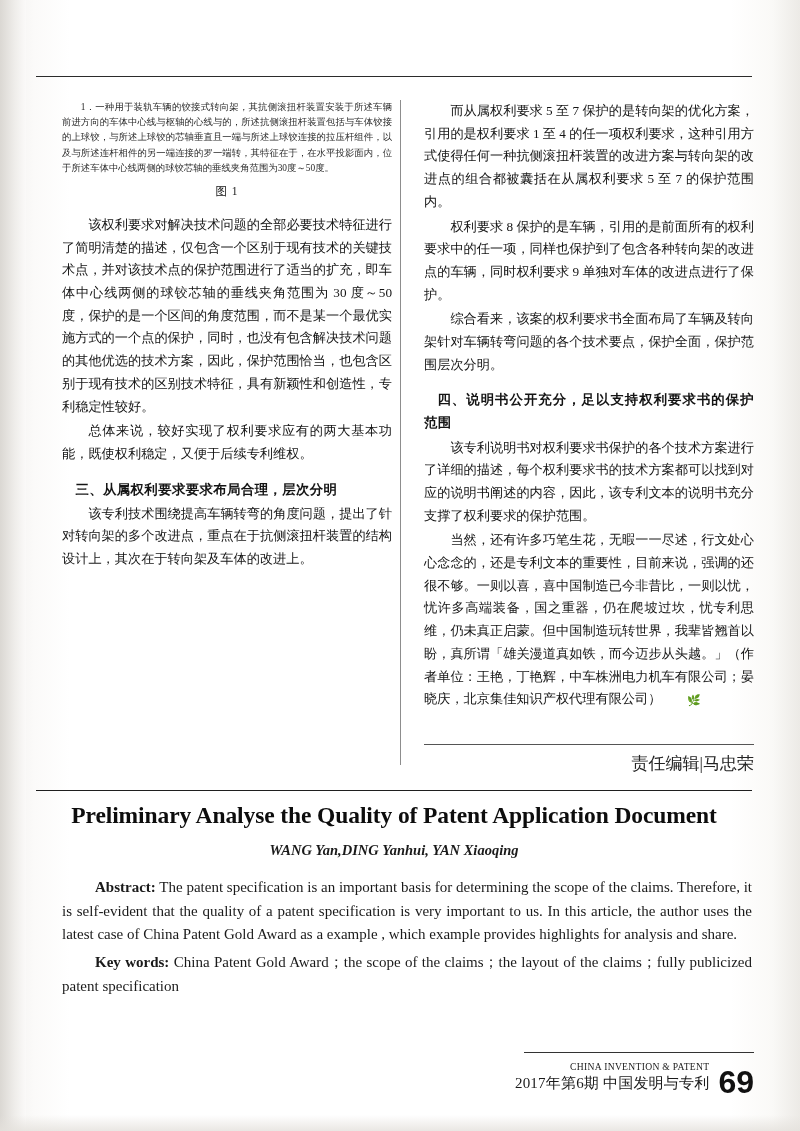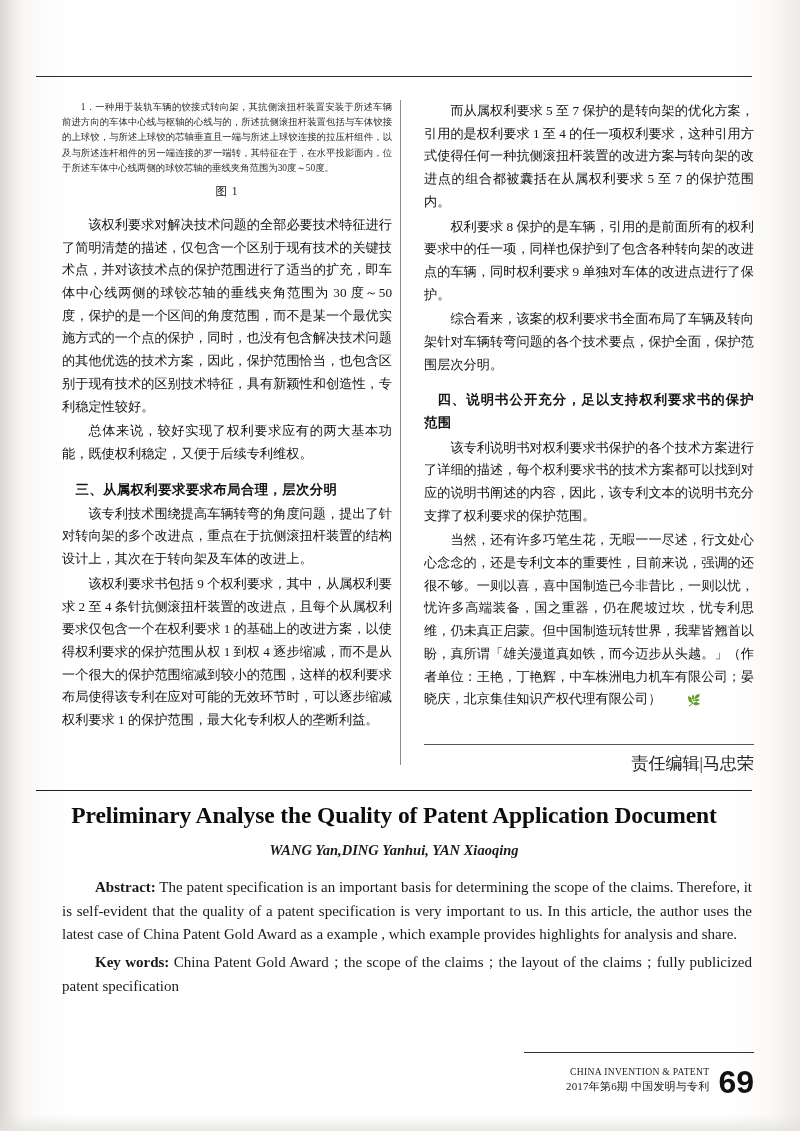--- a/index.html
+++ b/index.html
@@ -170,21 +170,21 @@
     text-align: right;
     line-height: 1.3;
     padding-bottom: 4px;
   }
   .footer-en {
     font-size: 9.6px;
     letter-spacing: .3px;
     color: #1a1a1a;
   }
   .footer-cn {
-    font-size: 11px;
+    font-size: 15px;
     letter-spacing: .2px;
     color: #1a1a1a;
   }
   .footer-pageno {
     font-size: 32px;
     font-weight: bold;
     line-height: .9;
     color: #111;
     font-family: "Liberation Sans", sans-serif;
   }
@@ -205,21 +205,20 @@
 
   <div class="col-divider"></div>
 
   <div class="col col-left">
     <p class="fig-caption-block">1．一种用于装轨车辆的铰接式转向架，其抗侧滚扭杆装置安装于所述车辆前进方向的车体中心线与枢轴的心线与的，所述抗侧滚扭杆装置包括与车体铰接的上球铰，与所述上球铰的芯轴垂直且一端与所述上球铰连接的拉压杆组件，以及与所述连杆相件的另一端连接的罗一端转，其特征在于，在水平投影面内，位于所述车体中心线两侧的球铰芯轴的垂线夹角范围为30度～50度。</p>
     <div class="fig-label">图 1</div>
     <p class="para">该权利要求对解决技术问题的全部必要技术特征进行了简明清楚的描述，仅包含一个区别于现有技术的关键技术点，并对该技术点的保护范围进行了适当的扩充，即车体中心线两侧的球铰芯轴的垂线夹角范围为 30 度～50 度，保护的是一个区间的角度范围，而不是某一个最优实施方式的一个点的保护，同时，也没有包含解决技术问题的其他优选的技术方案，因此，保护范围恰当，也包含区别于现有技术的区别技术特征，具有新颖性和创造性，专利稳定性较好。</p>
     <p class="para">总体来说，较好实现了权利要求应有的两大基本功能，既使权利稳定，又便于后续专利维权。</p>
     <h3 class="sec">三、从属权利要求要求布局合理，层次分明</h3>
     <p class="para">该专利技术围绕提高车辆转弯的角度问题，提出了针对转向架的多个改进点，重点在于抗侧滚扭杆装置的结构设计上，其次在于转向架及车体的改进上。</p>
-    <p class="para">该权利要求书包括 9 个权利要求，其中，从属权利要求 2 至 4 条针抗侧滚扭杆装置的改进点，且每个从属权利要求仅包含一个在权利要求 1 的基础上的改进方案，以使得权利要求的保护范围从权 1 到权 4 逐步缩减，而不是从一个很大的保护范围缩减到较小的范围，这样的权利要求布局使得该专利在应对可能的无效环节时，可以逐步缩减权利要求 1 的保护范围，最大化专利权人的垄断利益。</p>
   </div>
 
   <div class="col col-right">
     <p class="para">而从属权利要求 5 至 7 保护的是转向架的优化方案，引用的是权利要求 1 至 4 的任一项权利要求，这种引用方式使得任何一种抗侧滚扭杆装置的改进方案与转向架的改进点的组合都被囊括在从属权利要求 5 至 7 的保护范围内。</p>
     <p class="para">权利要求 8 保护的是车辆，引用的是前面所有的权利要求中的任一项，同样也保护到了包含各种转向架的改进点的车辆，同时权利要求 9 单独对车体的改进点进行了保护。</p>
     <p class="para">综合看来，该案的权利要求书全面布局了车辆及转向架针对车辆转弯问题的各个技术要点，保护全面，保护范围层次分明。</p>
     <h3 class="sec">四、说明书公开充分，足以支持权利要求书的保护范围</h3>
     <p class="para">该专利说明书对权利要求书保护的各个技术方案进行了详细的描述，每个权利要求书的技术方案都可以找到对应的说明书阐述的内容，因此，该专利文本的说明书充分支撑了权利要求的保护范围。</p>
     <p class="para"><span>当然，还有许多巧笔生花，无暇一一尽述，行文处心心念念的，还是专利文本的重要性，目前来说，强调的还很不够。一则以喜，喜中国制造已今非昔比，一则以忧，忧许多高端装备，国之重器，仍在爬坡过坎，忧专利思维，仍未真正启蒙。但中国制造玩转世界，我辈皆翘首以盼，真所谓「雄关漫道真如铁，而今迈步从头越。」（作者单位：王艳，丁艳辉，中车株洲电力机车有限公司；晏晓庆，北京集佳知识产权代理有限公司）</span><span class="leaf">🌿</span></p>
   </div>

